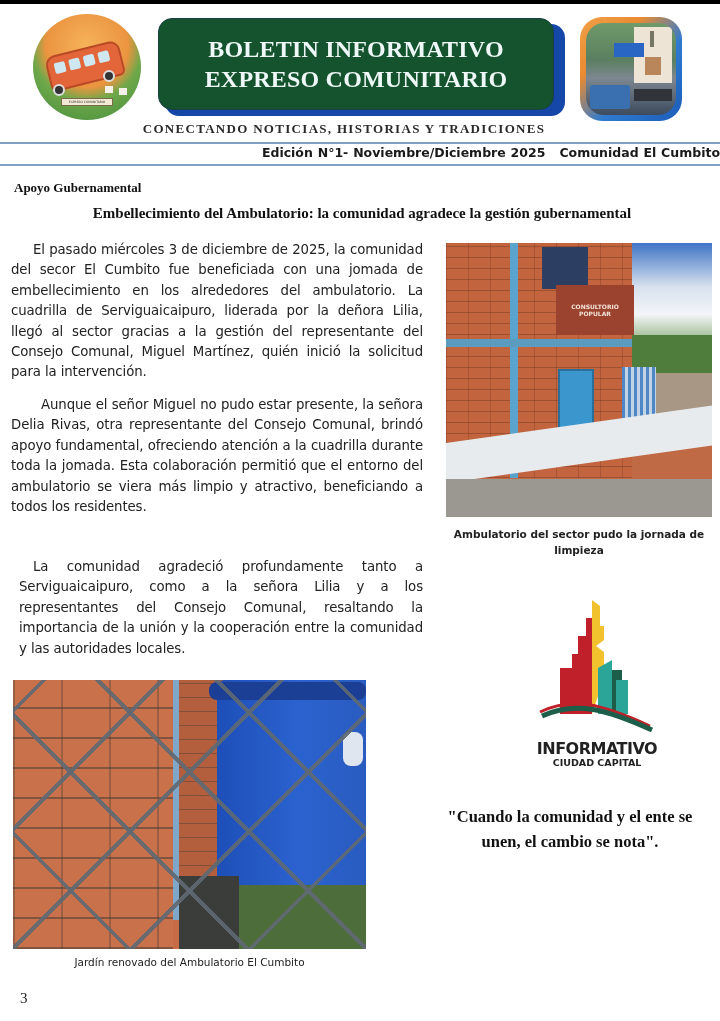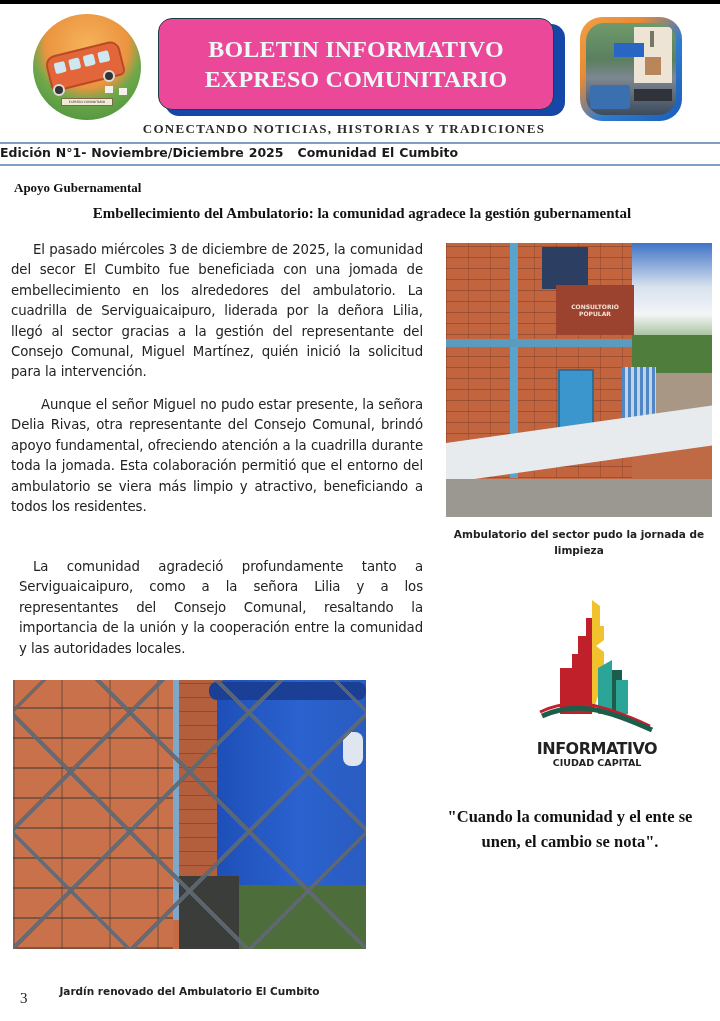--- a/index.html
+++ b/index.html
@@ -29,21 +29,21 @@
   }
   .logo-left .house { position: absolute; width: 8px; height: 7px; background: #f4f1ea; }
   .logo-left .h1 { left: 72px; top: 72px; } .logo-left .h2 { left: 86px; top: 74px; }
 
   .title-box-shadow {
     position: absolute; left: 165px; top: 24px; width: 400px; height: 92px;
     background: #1547a8; border-radius: 14px;
   }
   .title-box {
     position: absolute; left: 158px; top: 18px; width: 396px; height: 92px;
-    background: #ec4899; border: 1.5px solid #1b3f44; border-radius: 14px;
+    background: #14532d; border: 1.5px solid #1b3f44; border-radius: 14px;
     display: flex; flex-direction: column; align-items: center; justify-content: center;
   }
   .title-line {
     font-family: "Liberation Serif", "DejaVu Serif", serif; font-weight: bold;
     color: #eef8f6; font-size: 24px; line-height: 30px; letter-spacing: 0.2px;
   }
 
   .logo-right {
     position: absolute; left: 580px; top: 17px; width: 102px; height: 104px;
     border-radius: 22px; overflow: hidden;
@@ -62,21 +62,21 @@
 
   .tagline {
     position: absolute; left: 0; top: 121px; width: 688px; text-align: center;
     font-family: "Liberation Serif", "DejaVu Serif", serif; font-weight: bold;
     font-size: 13px; letter-spacing: 1.3px; color: #2a2a2a;
   }
   .rule { position: absolute; left: 0; width: 720px; height: 2px; background: #7fa0c4; }
   .rule.r1 { top: 142px; }
   .rule.r2 { top: 164px; }
   .edition {
-    position: absolute; left: 0; top: 145px; width: 720px; text-align: left;
+    position: absolute; left: 0; top: 145px; width: 720px; text-align: right;
     font-family: "DejaVu Sans", sans-serif; font-weight: bold; font-size: 12.5px; color: #1a1a1a;
     word-spacing: 0.5px;
   }
   .edition .gap { display: inline-block; width: 14px; }
 
   
   .section-label {
     position: absolute; left: 14px; top: 180px;
     font-family: "Liberation Serif", "DejaVu Serif", serif; font-weight: bold; font-size: 13px; color: #111;
   }
@@ -146,22 +146,22 @@
   .photo2 .tank-rim { position: absolute; left: 196px; top: 2px; width: 157px; height: 18px; background: #1b3f94; border-radius: 8px; }
   .photo2 .tank-label { position: absolute; left: 330px; top: 52px; width: 20px; height: 34px; background: #dfe6ef; border-radius: 8px; }
   .photo2 .grass { position: absolute; left: 166px; top: 205px; width: 187px; height: 64px; background: #4d6d3a; }
   .photo2 .shadow { position: absolute; left: 166px; top: 196px; width: 60px; height: 73px; background: #3b3d3a; }
   .photo2 .fence { position: absolute; inset: 0;
     background:
       repeating-linear-gradient(45deg, transparent 0 80px, rgba(95,105,115,0.9) 80px 84px),
       repeating-linear-gradient(-45deg, transparent 0 80px, rgba(95,105,115,0.9) 80px 84px); }
 
   .caption2 {
-    position: absolute; left: 13px; top: 985px; width: 353px; text-align: center;
-    font-family: "DejaVu Sans", sans-serif; font-weight: bold; font-size: 10.5px; color: #222;
+    position: absolute; left: 13px; top: 956px; width: 353px; text-align: center;
+    font-family: "DejaVu Sans", sans-serif; font-weight: normal; font-size: 10.5px; color: #222;
   }
 
   
   .gc-logo { position: absolute; left: 532px; top: 596px; width: 130px; height: 176px; }
   .gc-logo svg { position: absolute; left: 0; top: 0; }
   .gc-name {
     position: absolute; left: 520px; top: 739px; width: 154px; text-align: center;
     font-family: "DejaVu Sans", sans-serif; font-weight: bold; font-size: 16px; color: #222; letter-spacing: -0.5px;
   }
   .gc-sub {

